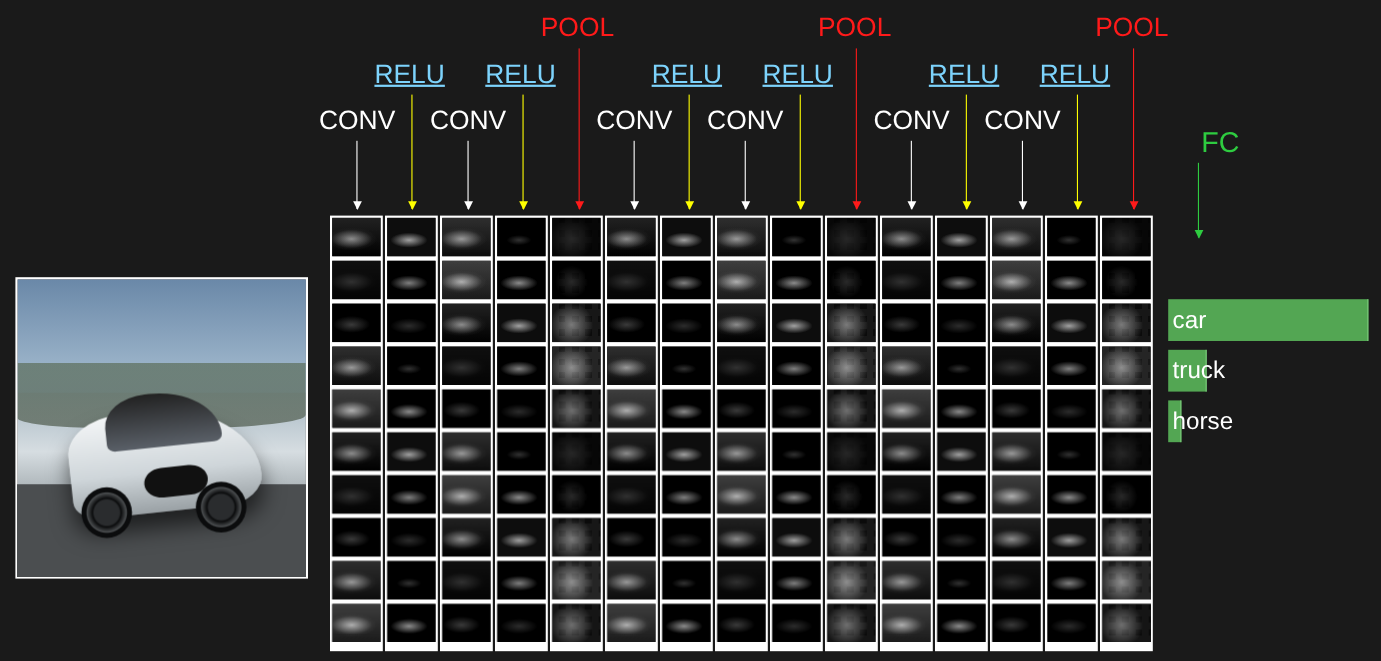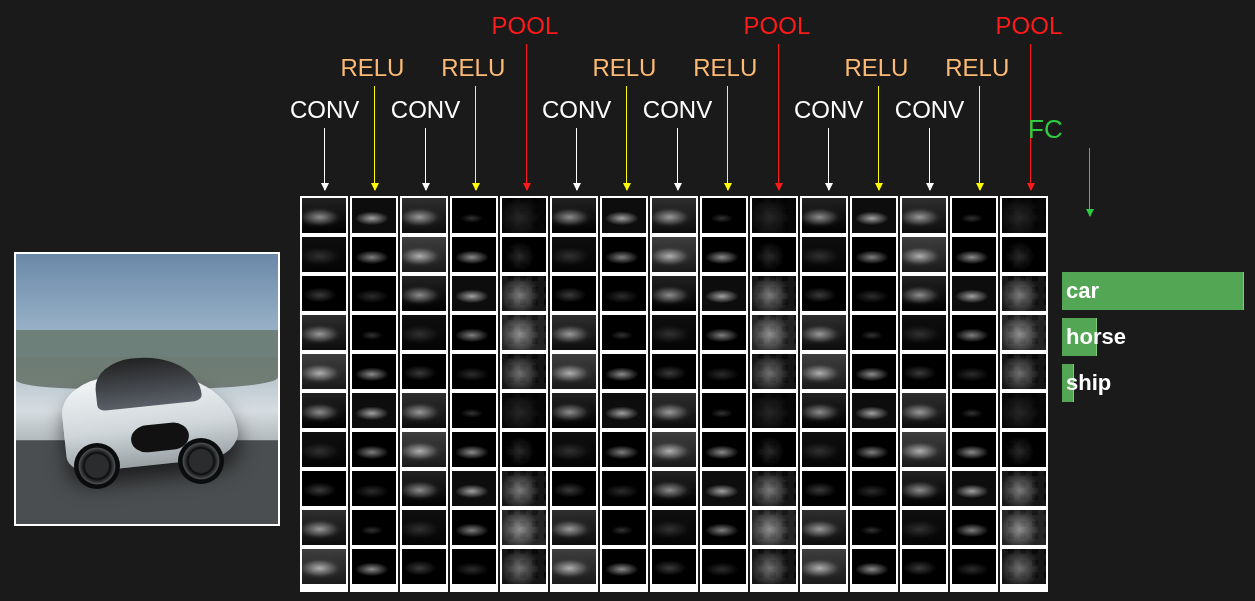--- a/index.html
+++ b/index.html
@@ -42,21 +42,21 @@
   .input-img .grille { position:absolute; left:44%; top:63%; width:22%; height:10%; background:#111; border-radius:40%/70%; transform: rotate(-6deg); }
   .input-img .wheel { position:absolute; width:46px; height:46px; background: radial-gradient(circle,#2a2c2e 35%, #0b0c0d 40%, #4a4d4f 55%, #0b0c0d 58%);
     border-radius:50%; }
   .input-img .wheel.front { left:62%; top:68%; }
   .input-img .wheel.rear { left:22%; top:70%; }
 
   
   .labels { position:absolute; left:300px; top:0; width:940px; height:196px; }
   .lbl { position:absolute; font-size:24px; white-space:nowrap; }
   .lbl.conv { color:#ffffff; }
-  .lbl.relu { color:#fdba74; }
+  .lbl.relu { color:#7dd3fc;text-decoration:underline; }
   .lbl.pool { color:#ff1a1a; }
   .lbl.fc   { color:#2ecc40; font-size:26px; }
 
   .arrow { position:absolute; width:0; border-left:1px solid; }
   .arrow::after {
     content:""; position:absolute; left:-4px; bottom:-1px;
     border-left:4px solid transparent; border-right:4px solid transparent;
     border-top:8px solid currentColor;
   }
   .arrow.white { color:#fff; border-color:#fff; }
@@ -81,21 +81,21 @@
       background-blend-mode: lighten; }
   .mode-pool .tex::after { content:""; position:absolute; inset:0;
       background: radial-gradient(circle at 40% 55%, rgba(220,220,220,.45), rgba(0,0,0,0) 60%); }
   .cell.v2 .tex { filter: brightness(.5) contrast(1.2); }
   .cell.v3 .tex { filter: brightness(1.3) contrast(.9); }
   .cell.v4 .tex { filter: brightness(.35); }
   .cell.v5 .tex { filter: brightness(1.1) saturate(.8); }
 
   
   .fc-out { position:absolute; left:1062px; top:272px; width:192px; }
-  .fc-row { height:38px; margin-bottom:8px; position:relative;font-weight:bold; }
+  .fc-row { height:38px; margin-bottom:8px; position:relative; }
   .fc-bar { position:absolute; left:0; top:0; bottom:0; background:#53a653; border-right:1px solid #7ccc7c; }
   .fc-text { position:absolute; left:4px; top:6px; font-size:22px; color:#fff; }
 </style>
 </head>
 <body>
 
 <div class="stage">
 
   <div class="input-img" title="photograph of a white sedan car on a road">
     <div class="sky"></div>
@@ -617,31 +617,31 @@
         </div>
         <div class="cell v3">
           <div class="tex"></div>
         </div>
         <div class="cell v1">
           <div class="tex"></div>
         </div>
       </div>
     </div>
 
-  <div class="lbl fc" style="position:absolute; left:1028px; top:114px;">FC</div>
+  <div class="lbl fc" style="position:absolute; left:1092px; top:114px;">FC</div>
   <div class="arrow green" style="position:absolute; left:1089px; top:148px; height:68px;"></div>
 
   <div class="fc-out" id="fcout">
       <div class="fc-row">
         <div class="fc-bar" style="width: 95%;"></div>
         <div class="fc-text">car</div>
       </div>
       <div class="fc-row">
         <div class="fc-bar" style="width: 18%;"></div>
-        <div class="fc-text">horse</div>
+        <div class="fc-text">truck</div>
       </div>
       <div class="fc-row">
         <div class="fc-bar" style="width: 6%;"></div>
-        <div class="fc-text">ship</div>
+        <div class="fc-text">horse</div>
       </div>
     </div>
 
 </div>
 
 </body></html>

